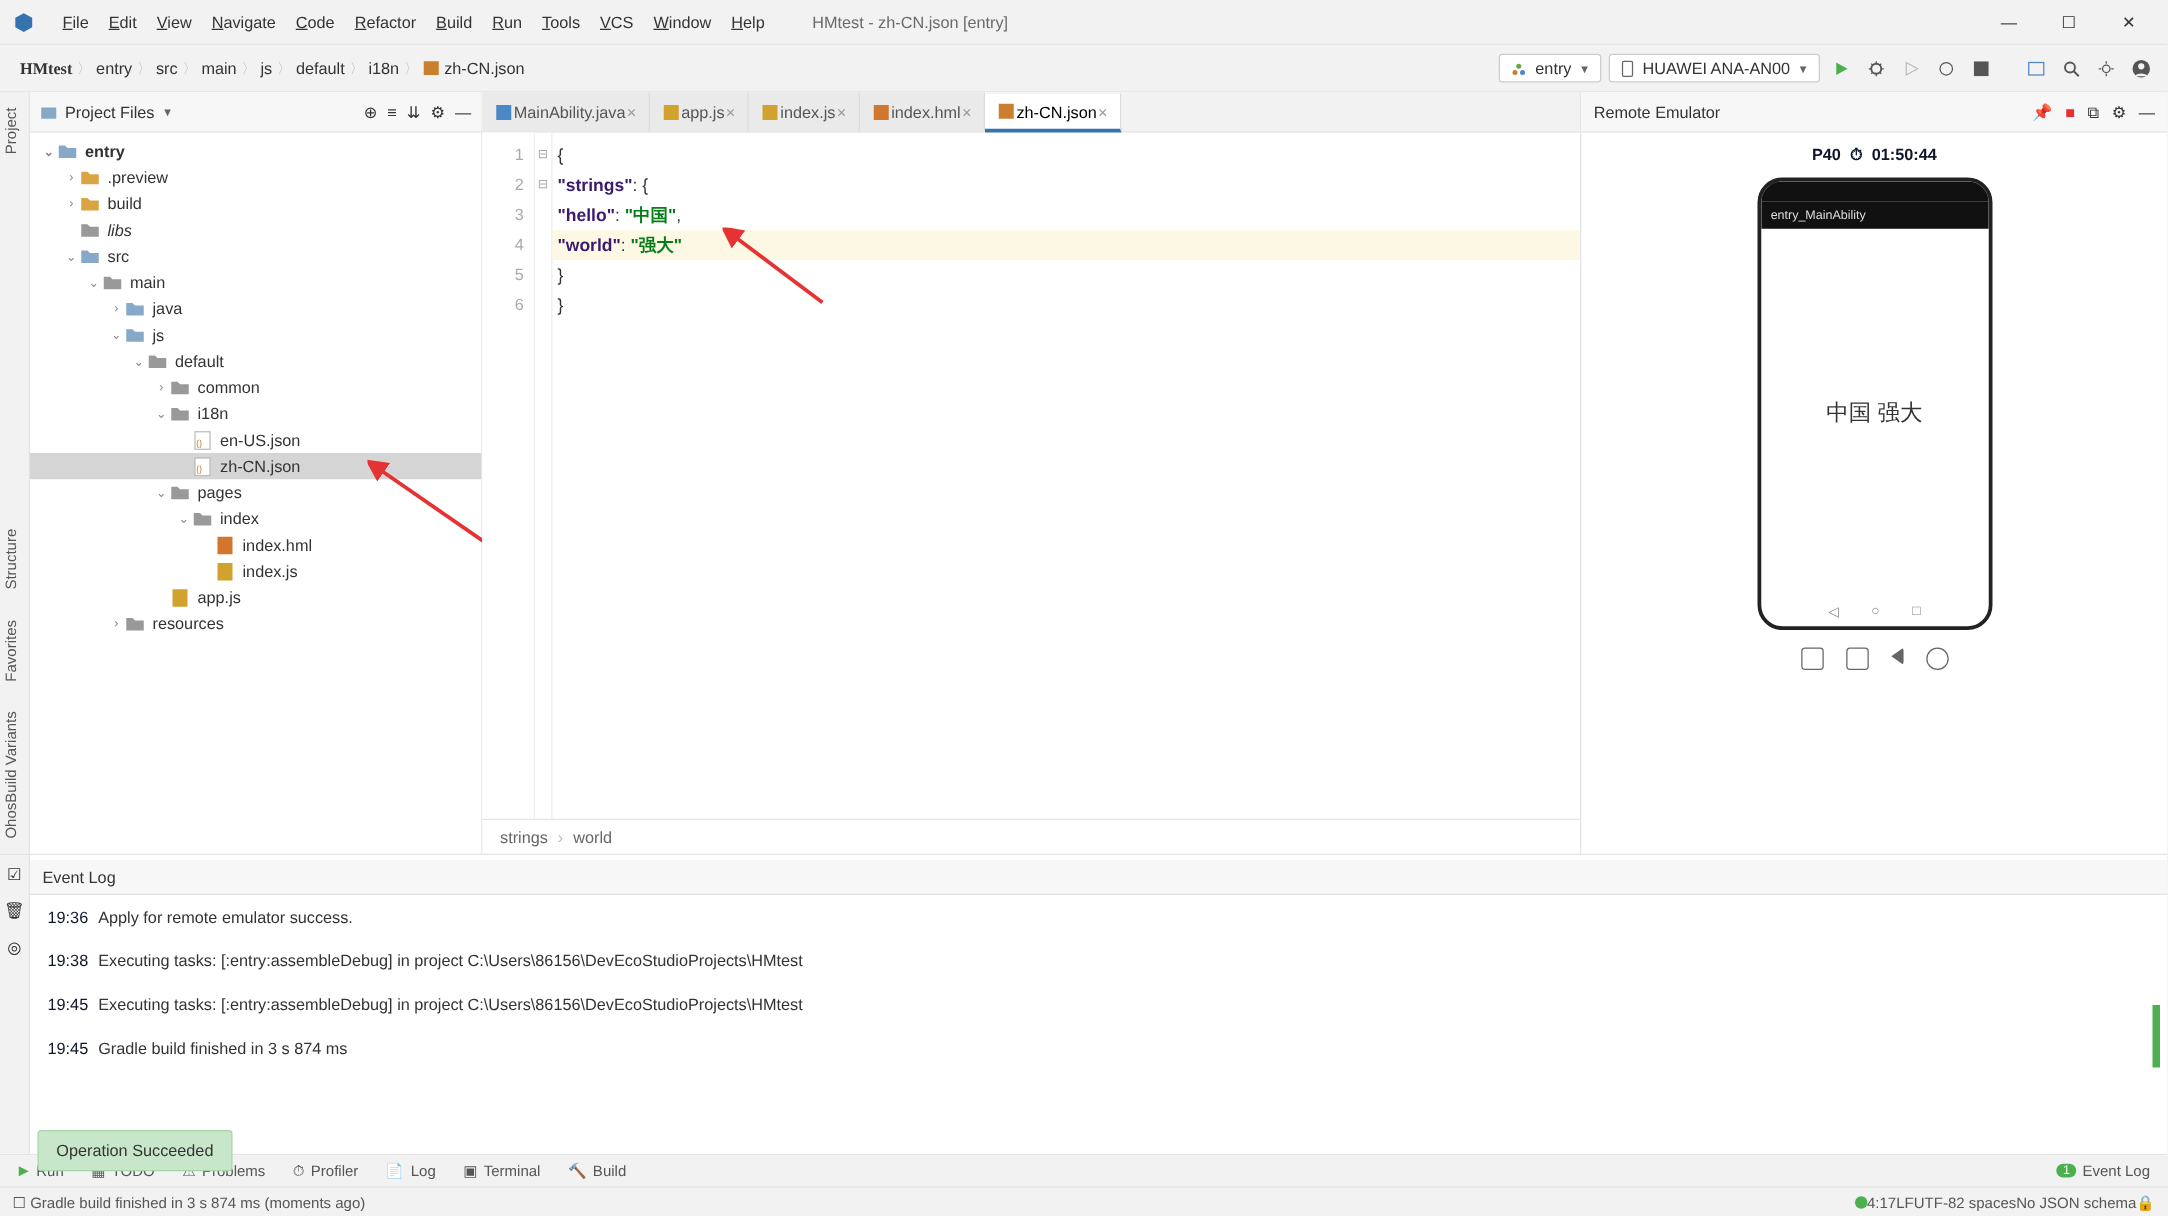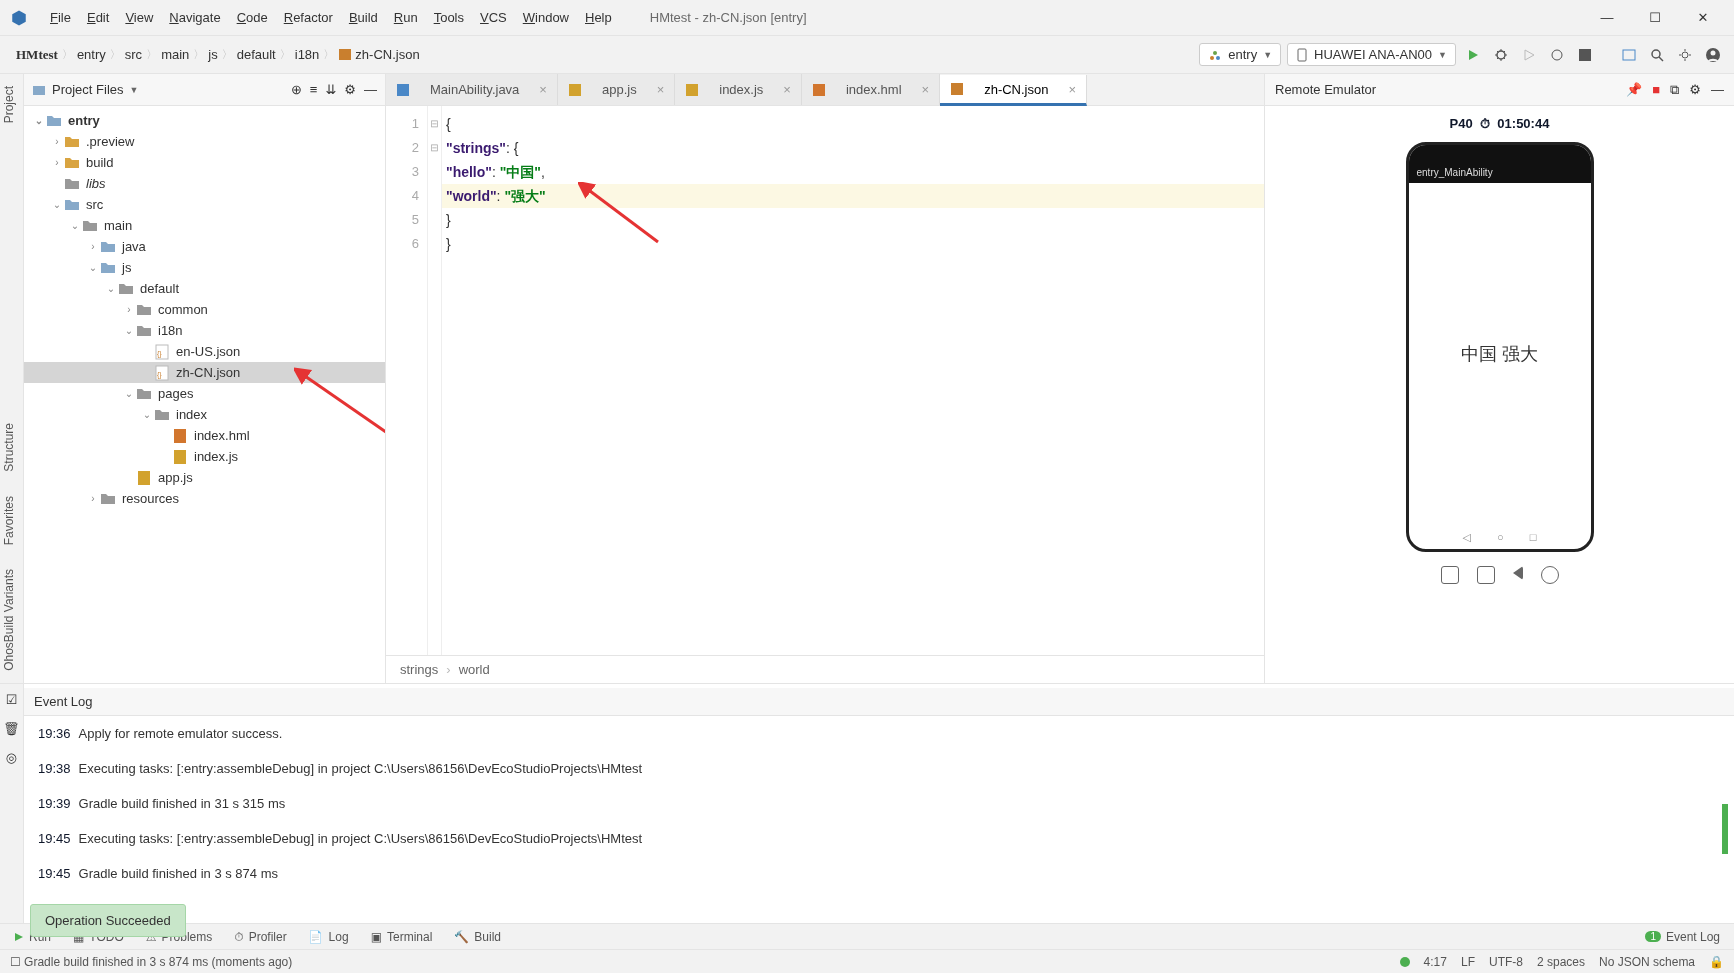--- a/index.html
+++ b/index.html
@@ -47,21 +47,21 @@
 .row .ico { width:16px; height:16px; margin-right:6px; }
 .row.bold { font-weight:700; }
 .folder-y { fill:#d9a441; }
 .folder-b { fill:#87a9c9; }
 .folder-g { fill:#999; }
 .file-json { fill:#c97f2e; }
 
 
 .edwrap { flex:1; display:flex; flex-direction:column; background:#fff; min-width:0; }
 .tabs { display:flex; height:32px; border-bottom:1px solid #e4e4e4; background:#f2f2f2; align-items:flex-end; }
-.tab { display:flex; align-items:center; height:31px; padding:0 10px; gap:20px; background:#eaeaea; border-right:1px solid #dcdcdc; cursor:default; color:#555; }
+.tab { display:flex; align-items:center; height:31px; padding:0 10px; gap:1px; background:#eaeaea; border-right:1px solid #dcdcdc; cursor:default; color:#555; }
 .tab.active { background:#fff; border-bottom:3px solid #3572b0; color:#000; position:relative; top:1px; }
 .tab .x { color:#999; font-size:13px; }
 .tab .tico { width:14px; height:14px; }
 .editor { flex:1; display:flex; min-height:0; }
 .gutter { width:42px; background:#fff; border-right:1px solid #eee; text-align:right; padding:6px 8px 6px 0; color:#aaa; font-family:Consolas,monospace; font-size:13px; line-height:24px; }
 .foldcol { width:14px; border-right:1px solid #eee; padding-top:6px; font-size:10px; color:#aaa; line-height:24px; text-align:center; }
 .code { flex:1; padding:6px 0; font-family:Consolas,monospace; font-size:14px; line-height:24px; position:relative; }
 .code .ln { padding-left:4px; }
 .code .hl { background:#fcf8e3; }
 .k-key { color:#3a1a6f; font-weight:700; }
@@ -71,21 +71,21 @@
 
 
 .arrow-svg { position:absolute; pointer-events:none; }
 
 
 .emu { width:470px; background:#fff; border-left:1px solid #e4e4e4; display:flex; flex-direction:column; }
 .emuhead { display:flex; align-items:center; height:32px; border-bottom:1px solid #e4e4e4; padding:0 10px; background:#f7f7f7; }
 .emuhead .tools { margin-left:auto; display:flex; gap:10px; }
 .emuinfo { text-align:center; padding:10px 0 6px; font-weight:700; color:#0f172a; }
 .emubody { flex:1; display:flex; flex-direction:column; align-items:center; padding-top:4px; }
-.phone { width:188px; height:410px; border:3px solid #222; border-radius:20px; background:#fff; display:flex; flex-direction:column; overflow:hidden; }
+.phone { width:188px; height:362px; border:3px solid #222; border-radius:20px; background:#fff; display:flex; flex-direction:column; overflow:hidden; }
 .phone .statusbar { height:16px; background:#111; }
 .phone .titlebar { height:22px; background:#111; color:#ddd; font-size:10px; display:flex; align-items:center; padding:0 8px; }
 .phone .screen { flex:1; display:flex; align-items:center; justify-content:center; font-size:18px; }
 .phone .navdots { height:24px; display:flex; justify-content:center; gap:26px; align-items:center; color:#888; font-size:11px; }
 .emuctrl { display:flex; gap:18px; margin-top:14px; }
 .emuctrl span { width:18px; height:18px; border:1.5px solid #666; border-radius:3px; }
 .emuctrl span.circ { border-radius:50%; }
 .emuctrl span.tri { border:none; width:0; height:0; border-top:7px solid transparent; border-bottom:7px solid transparent; border-right:10px solid #666; }
 
 
@@ -98,21 +98,21 @@
 
 
 .toast { position:absolute; left:30px; bottom:36px; background:#c8e6c9; border:1px solid #a5d6a7; padding:8px 14px; border-radius:3px; font-size:13px; }
 
 
 .toolbar { height:26px; background:#f2f2f2; border-top:1px solid #e4e4e4; display:flex; align-items:center; gap:22px; padding:0 14px; font-size:12px; color:#555; }
 .toolbar .item { display:flex; align-items:center; gap:5px; cursor:default; }
 .toolbar .spacer { flex:1; }
 .toolbar .badge { background:#4caf50; color:#fff; border-radius:8px; padding:0 5px; font-size:10px; }
 .statusbar2 { height:24px; background:#f2f2f2; border-top:1px solid #e4e4e4; display:flex; align-items:center; padding:0 10px; font-size:12px; color:#555; }
-.statusbar2 .right { margin-left:auto; display:flex; gap:14px; align-items:center; }
+.statusbar2 .right { margin-left:auto; display:flex; align-items:center; }
 .dot-g { width:10px; height:10px; background:#4caf50; border-radius:50%; }
 
 
 svg { display:block; }
 </style>
 </head>
 <body>
 
 <div class="win">
 
@@ -539,24 +539,20 @@
       <div id="evtrows">
           <div class="evtrow">
             <span class="t">19:36</span>
             <span>Apply for remote emulator success.</span>
           </div>
           <div class="evtrow">
             <span class="t">19:38</span>
             <span>Executing tasks: [:entry:assembleDebug] in project C:\Users\86156\DevEcoStudioProjects\HMtest</span>
           </div>
           <div class="evtrow">
-            <span class="t">19:39</span>
-            <span>Gradle build finished in 31 s 315 ms</span>
-          </div>
-          <div class="evtrow">
             <span class="t">19:45</span>
             <span>Executing tasks: [:entry:assembleDebug] in project C:\Users\86156\DevEcoStudioProjects\HMtest</span>
           </div>
           <div class="evtrow">
             <span class="t">19:45</span>
             <span>Gradle build finished in 3 s 874 ms</span>
           </div>
         </div>
     </div>
     <div style="position:absolute; right:6px; top:50%; width:6px; height:50px; background:#4caf50;"></div>

